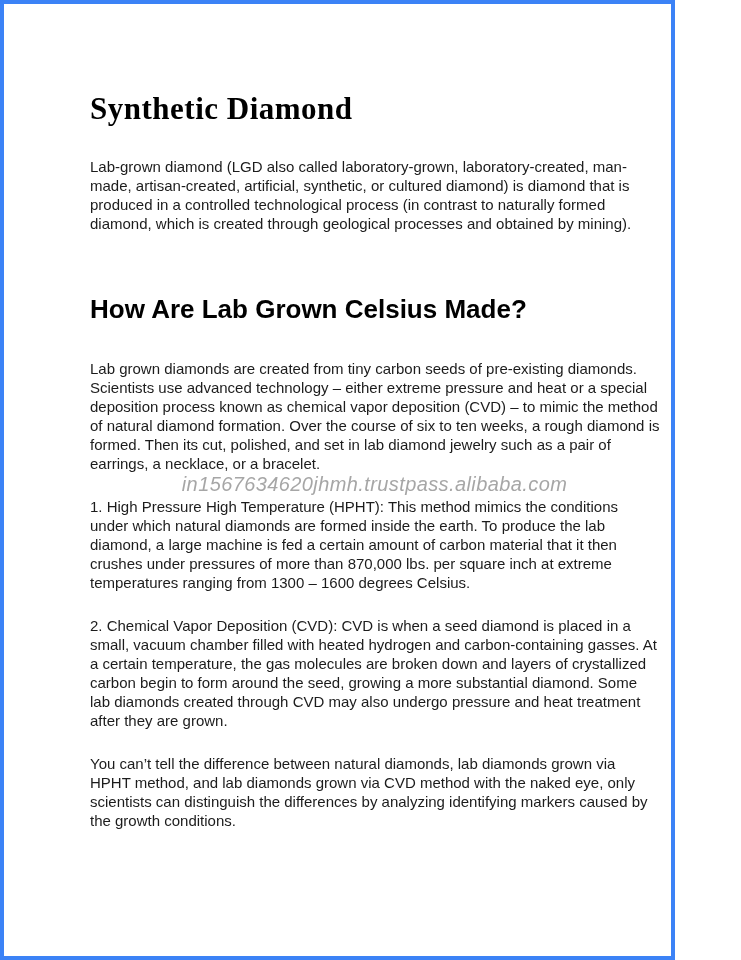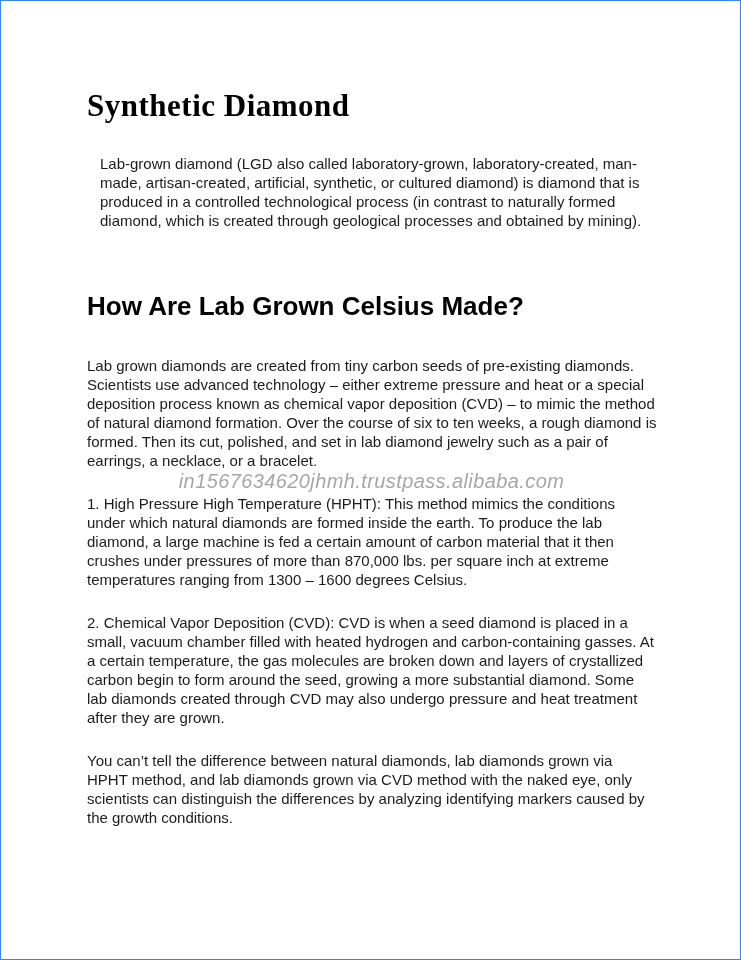--- a/index.html
+++ b/index.html
@@ -2,24 +2,24 @@
 <html><head>
 <meta charset="utf-8">
 <style>
   html, body {
     margin: 0;
     padding: 0;
     background: #ffffff;
   }
   .page {
     position: relative;
-    width: 741px;
+    width: 675px;
     height: 960px;
     background: #ffffff;
-    border: 1px solid #3b82f6;
+    border: 4px solid #3b82f6;
     box-sizing: border-box;
     overflow: hidden;
     font-family: "Liberation Sans", sans-serif;
     color: #1c1c1c;
   }
   .content {
     position: absolute;
     left: 86px;
     top: 0;
     width: 570px;
@@ -29,21 +29,21 @@
     font-weight: bold;
     font-size: 31px;
     line-height: 1.1;
     color: #000000;
     margin: 88px 0 0 0;
     letter-spacing: 0.5px;
   }
   .intro {
     font-size: 15px;
     line-height: 19px;
-    margin: 31px 0 0 13px;
+    margin: 31px 0 0 0;
   }
   .section-heading {
     font-family: "Liberation Sans", sans-serif;
     font-weight: bold;
     font-size: 26px;
     line-height: 1.1;
     color: #000000;
     margin: 62px 0 0 0;
   }
   .body-para {

